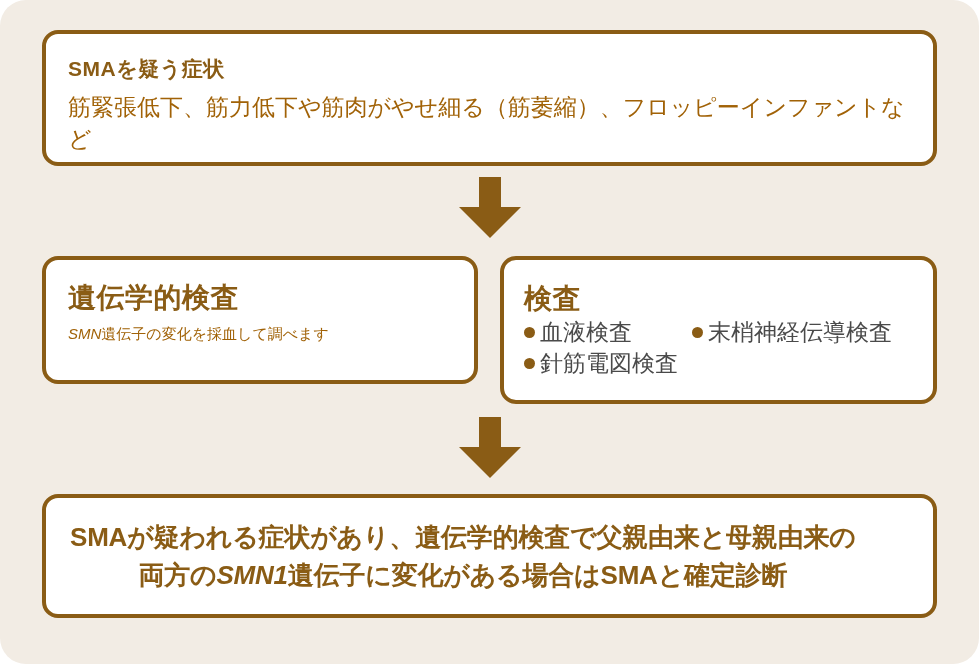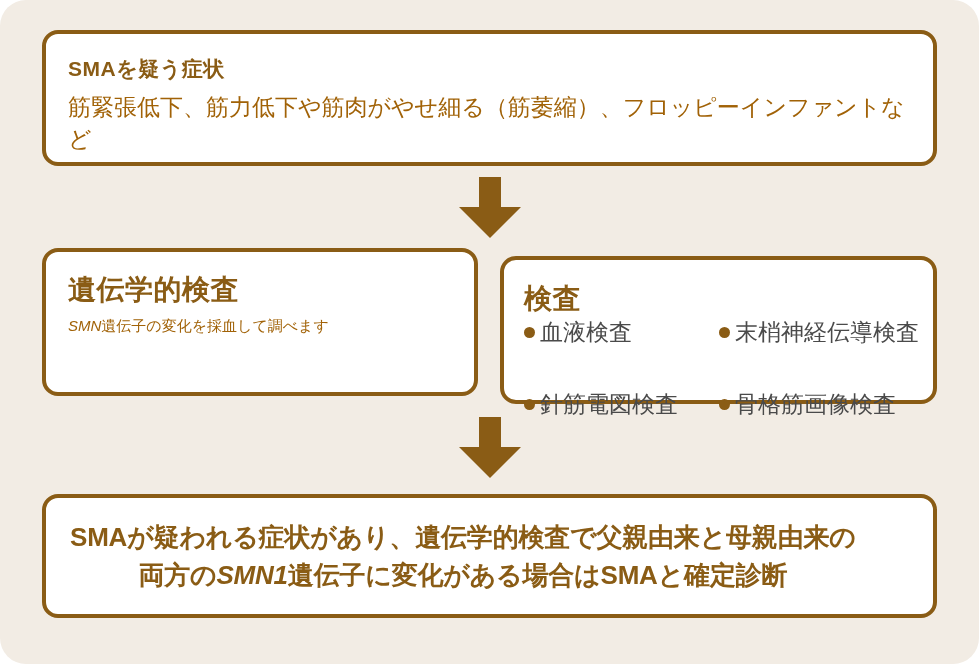--- a/index.html
+++ b/index.html
@@ -61,23 +61,23 @@
     margin: 0 0 3px 0;
   }
   #box-symptoms .box-body {
     font-size: 23px;
     line-height: 32px;
   }
 
   
   #box-genetic {
     left: 42px;
-    top: 248px;
+    top: 256px;
     width: 436px;
-    height: 148px;
+    height: 128px;
     padding: 20px 22px 0 22px;
   }
   #box-genetic .box-title {
     font-size: 28px;
     line-height: 36px;
     margin: 0 0 2px 0;
   }
   #box-genetic .box-body {
     font-size: 15px;
     line-height: 32px;
@@ -95,21 +95,20 @@
     font-size: 28px;
     line-height: 34px;
     margin: 4px 0 1px 0;
   }
   .exam-grid {
     display: grid;
     grid-template-columns: auto auto;
     column-gap: 14px;
     row-gap: 0px;
     justify-content: start;
-    gap: 41px;
   }
   .exam-item {
     display: flex;
     align-items: center;
     font-size: 23px;
     line-height: 31px;
     color: #4a4a4a;
     white-space: nowrap;
   }
   .dot {
@@ -185,24 +184,20 @@
           <span>血液検査</span>
         </div>
       <div class="exam-item">
           <span class="dot"></span>
           <span>末梢神経伝導検査</span>
         </div>
       <div class="exam-item">
           <span class="dot"></span>
           <span>針筋電図検査</span>
         </div>
-      <div class="exam-item">
-          <span class="dot"></span>
-          <span>骨格筋画像検査</span>
-        </div>
     </div>
   </div>
 
   <div class="arrow" id="arrow-2">
     <svg width="70" height="62" viewBox="0 0 70 62" xmlns="http://www.w3.org/2000/svg">
       <polygon points="24,0 46,0 46,30 66,30 35,61 4,30 24,30" fill="#8a5c15"></polygon>
     </svg>
   </div>
 
   <div class="flowbox" id="box-conclusion">

